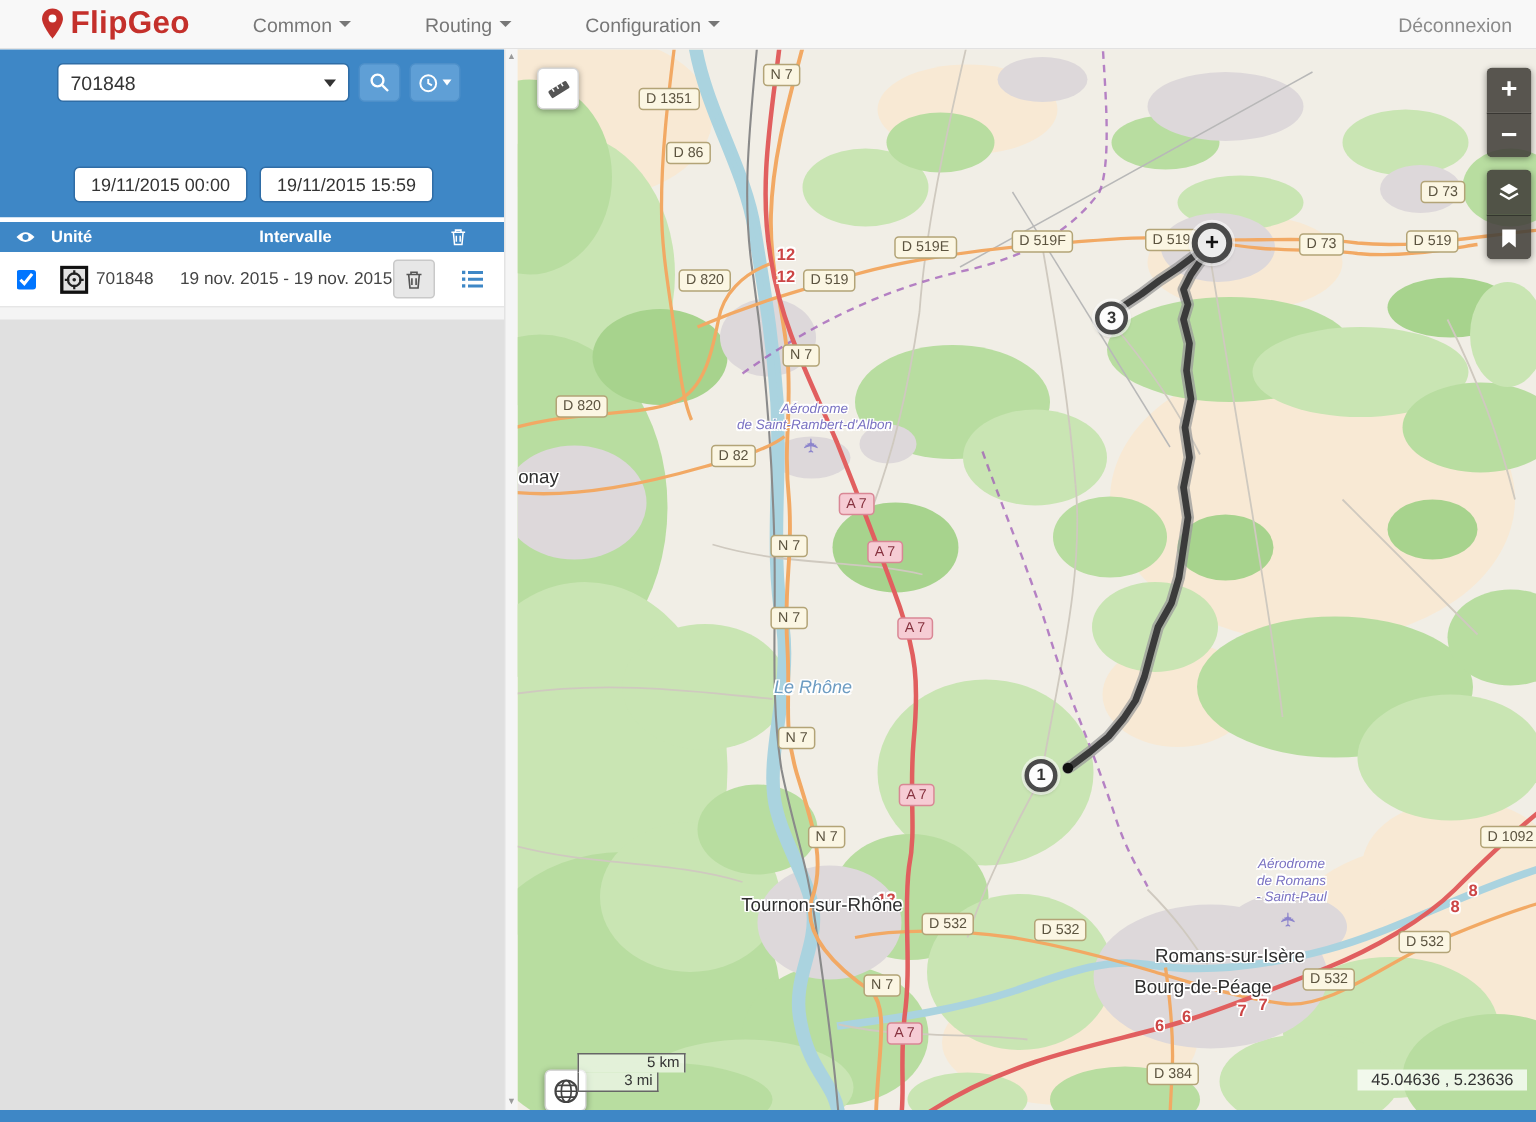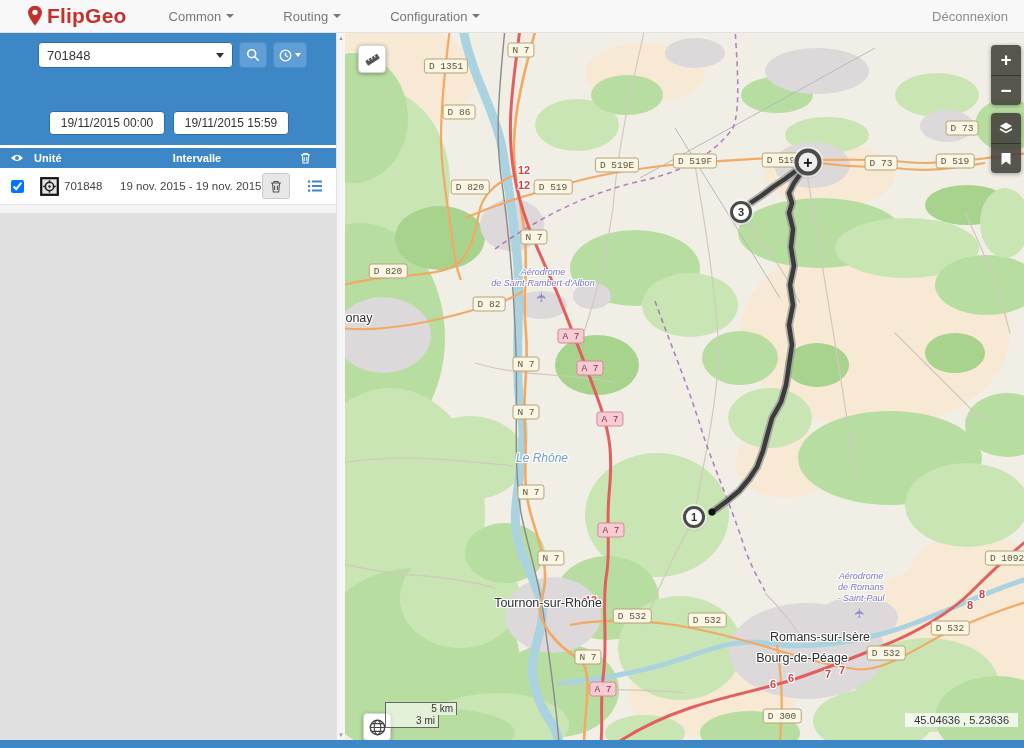--- a/index.html
+++ b/index.html
@@ -46,21 +46,21 @@
   .sb-scroll { position:absolute; right:0; top:0; width:9px; height:707px; background:#f5f5f5; border-left:1px solid #e3e3e3; display:flex; flex-direction:column; justify-content:space-between; align-items:center; }
   .sb-scroll span { font-size:6px; color:#9a9a9a; padding:2px 0; }
 
   
   .map { position:absolute; left:345px; top:33px; width:679px; height:707px; background:#f1eee6; overflow:hidden; cursor:grab; }
   .map svg.base { position:absolute; left:0; top:0; }
   .layer { position:absolute; left:0; top:0; width:679px; height:707px; pointer-events:none; }
 
   .mlabel { position:absolute; transform:translate(-50%,-50%); white-space:nowrap; pointer-events:none; }
   .halo { text-shadow:1px 0 0 #fff,-1px 0 0 #fff,0 1px 0 #fff,0 -1px 0 #fff,1px 1px 0 #fff,-1px -1px 0 #fff,1px -1px 0 #fff,-1px 1px 0 #fff; }
-  .badge { font-size:9.5px; padding:1px 4px; border-radius:3px; background:#fbf6e3; border:1px solid #b3a477; color:#5c5440;font-family:Liberation Mono, monospace; }
+  .badge { font-size:9.5px; padding:1px 4px; border-radius:3px; background:#fbf6e3; border:1px solid #b3a477; color:#5c5440; }
   .badge.b-a { background:#f6ccd4; border-color:#d98795; color:#87323f; }
   .exit { font-size:11px; font-weight:bold; color:#cc4545; }
   .town { font-size:12.5px; color:#2e2e2e; }
   .airfield { font-size:9px; font-style:italic; color:#7a72c2; text-align:center; line-height:1.2; }
   .airfield span { display:block; }
   .water { font-size:12px; font-style:italic; color:#6d9cc2; }
   .plane { position:absolute; font-size:13px; color:#8c84cc; transform:translate(-50%,-50%) rotate(-90deg); pointer-events:none; }
 
   .marker { position:absolute; transform:translate(-50%,-50%); border-radius:50%; background:#fdfdfd; border:3px solid #4a4a4a; color:#333; font-weight:bold; display:flex; align-items:center; justify-content:center; box-shadow:0 0 0 2px rgba(255,255,255,.6), 0 1px 3px rgba(0,0,0,.4); cursor:pointer; }
   .m-number { width:22px; height:22px; font-size:11px; }
@@ -315,21 +315,21 @@
       <polyline id="casingMain" fill="none" stroke="#9a9a9a" stroke-width="8" stroke-linejoin="round" stroke-linecap="round" opacity="0.75" points="463,129 456,140 449,150 444,160 447,170 444,180 448,196 446,214 449,233 445,252 448,272 444,292 447,312 444,332 441,352 436,369 427,385 422,403 418,418 412,434 404,446 394,458 382,468 370,477 367,479"></polyline>
       <polyline id="lineBranch" fill="none" stroke="#3b3b3b" stroke-width="4.5" stroke-linejoin="round" stroke-linecap="round" points="463,129 452,137 440,146 428,154 416,163 404,171 398,176 396,179"></polyline>
       <polyline id="lineMain" fill="none" stroke="#3b3b3b" stroke-width="4.5" stroke-linejoin="round" stroke-linecap="round" points="463,129 456,140 449,150 444,160 447,170 444,180 448,196 446,214 449,233 445,252 448,272 444,292 447,312 444,332 441,352 436,369 427,385 422,403 418,418 412,434 404,446 394,458 382,468 370,477 367,479"></polyline>
       <circle id="trackDot" r="3.5" fill="#111" cx="367" cy="479"></circle>
     </g>
   </svg>
 
   <div class="layer" id="labelLayer">
       <div class="mlabel badge b-d" style="left: 101px; top: 33px;">D 1351</div>
       <div class="mlabel badge b-d" style="left: 176px; top: 17px;">N 7</div>
-      <div class="mlabel badge b-d" style="left: 114px; top: 79px;">D 86</div>
+      <div class="mlabel badge b-d" style="left: 114px; top: 69px;">D 86</div>
       <div class="mlabel badge b-d" style="left: 617px; top: 95px;">D 73</div>
       <div class="mlabel badge b-d" style="left: 272px; top: 132px;">D 519E</div>
       <div class="mlabel badge b-d" style="left: 350px; top: 128px;">D 519F</div>
       <div class="mlabel badge b-d" style="left: 436px; top: 127px;">D 519</div>
       <div class="mlabel badge b-d" style="left: 536px; top: 130px;">D 73</div>
       <div class="mlabel badge b-d" style="left: 610px; top: 128px;">D 519</div>
       <div class="mlabel badge b-d" style="left: 208px; top: 154px;">D 519</div>
       <div class="mlabel badge b-d" style="left: 125px; top: 154px;">D 820</div>
       <div class="mlabel badge b-d" style="left: 189px; top: 204px;">N 7</div>
       <div class="mlabel badge b-d" style="left: 43px; top: 238px;">D 820</div>
@@ -342,21 +342,21 @@
       <div class="mlabel badge b-d" style="left: 186px; top: 459px;">N 7</div>
       <div class="mlabel badge b-a" style="left: 266px; top: 497px;">A 7</div>
       <div class="mlabel badge b-d" style="left: 206px; top: 525px;">N 7</div>
       <div class="mlabel badge b-d" style="left: 243px; top: 624px;">N 7</div>
       <div class="mlabel badge b-a" style="left: 258px; top: 656px;">A 7</div>
       <div class="mlabel badge b-d" style="left: 287px; top: 583px;">D 532</div>
       <div class="mlabel badge b-d" style="left: 362px; top: 587px;">D 532</div>
       <div class="mlabel badge b-d" style="left: 541px; top: 620px;">D 532</div>
       <div class="mlabel badge b-d" style="left: 605px; top: 595px;">D 532</div>
       <div class="mlabel badge b-d" style="left: 662px; top: 525px;">D 1092</div>
-      <div class="mlabel badge b-d" style="left: 437px; top: 683px;">D 300</div>
+      <div class="mlabel badge b-d" style="left: 437px; top: 683px;">D 384</div>
       <div class="mlabel exit halo" style="left: 179px; top: 137px;">12</div>
       <div class="mlabel exit halo" style="left: 179px; top: 152px;">12</div>
       <div class="mlabel exit halo" style="left: 246px; top: 567px;">13</div>
       <div class="mlabel exit halo" style="left: 625px; top: 572px;">8</div>
       <div class="mlabel exit halo" style="left: 637px; top: 561px;">8</div>
       <div class="mlabel exit halo" style="left: 483px; top: 641px;">7</div>
       <div class="mlabel exit halo" style="left: 497px; top: 637px;">7</div>
       <div class="mlabel exit halo" style="left: 428px; top: 651px;">6</div>
       <div class="mlabel exit halo" style="left: 446px; top: 645px;">6</div>
       <div class="mlabel town halo" style="left: 14px; top: 285px;">onay</div>

